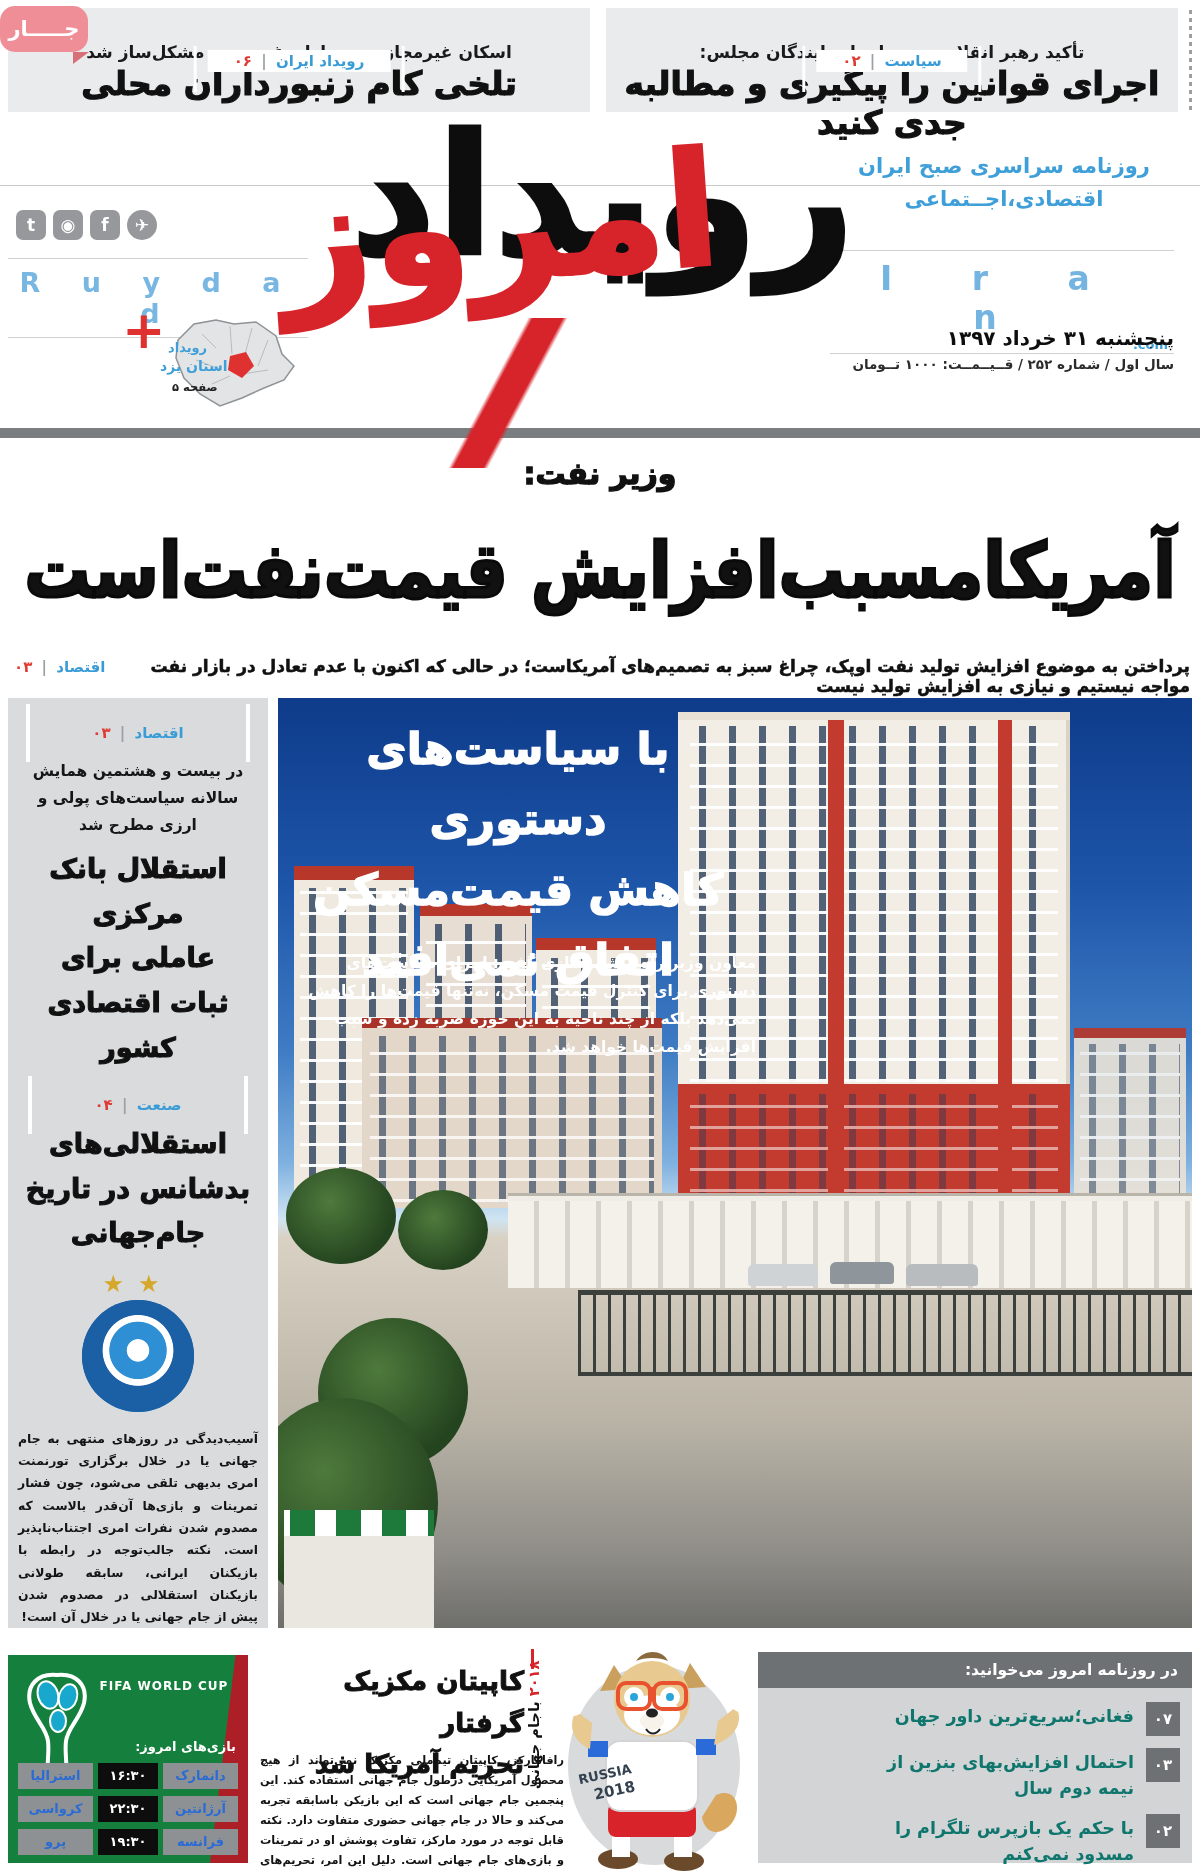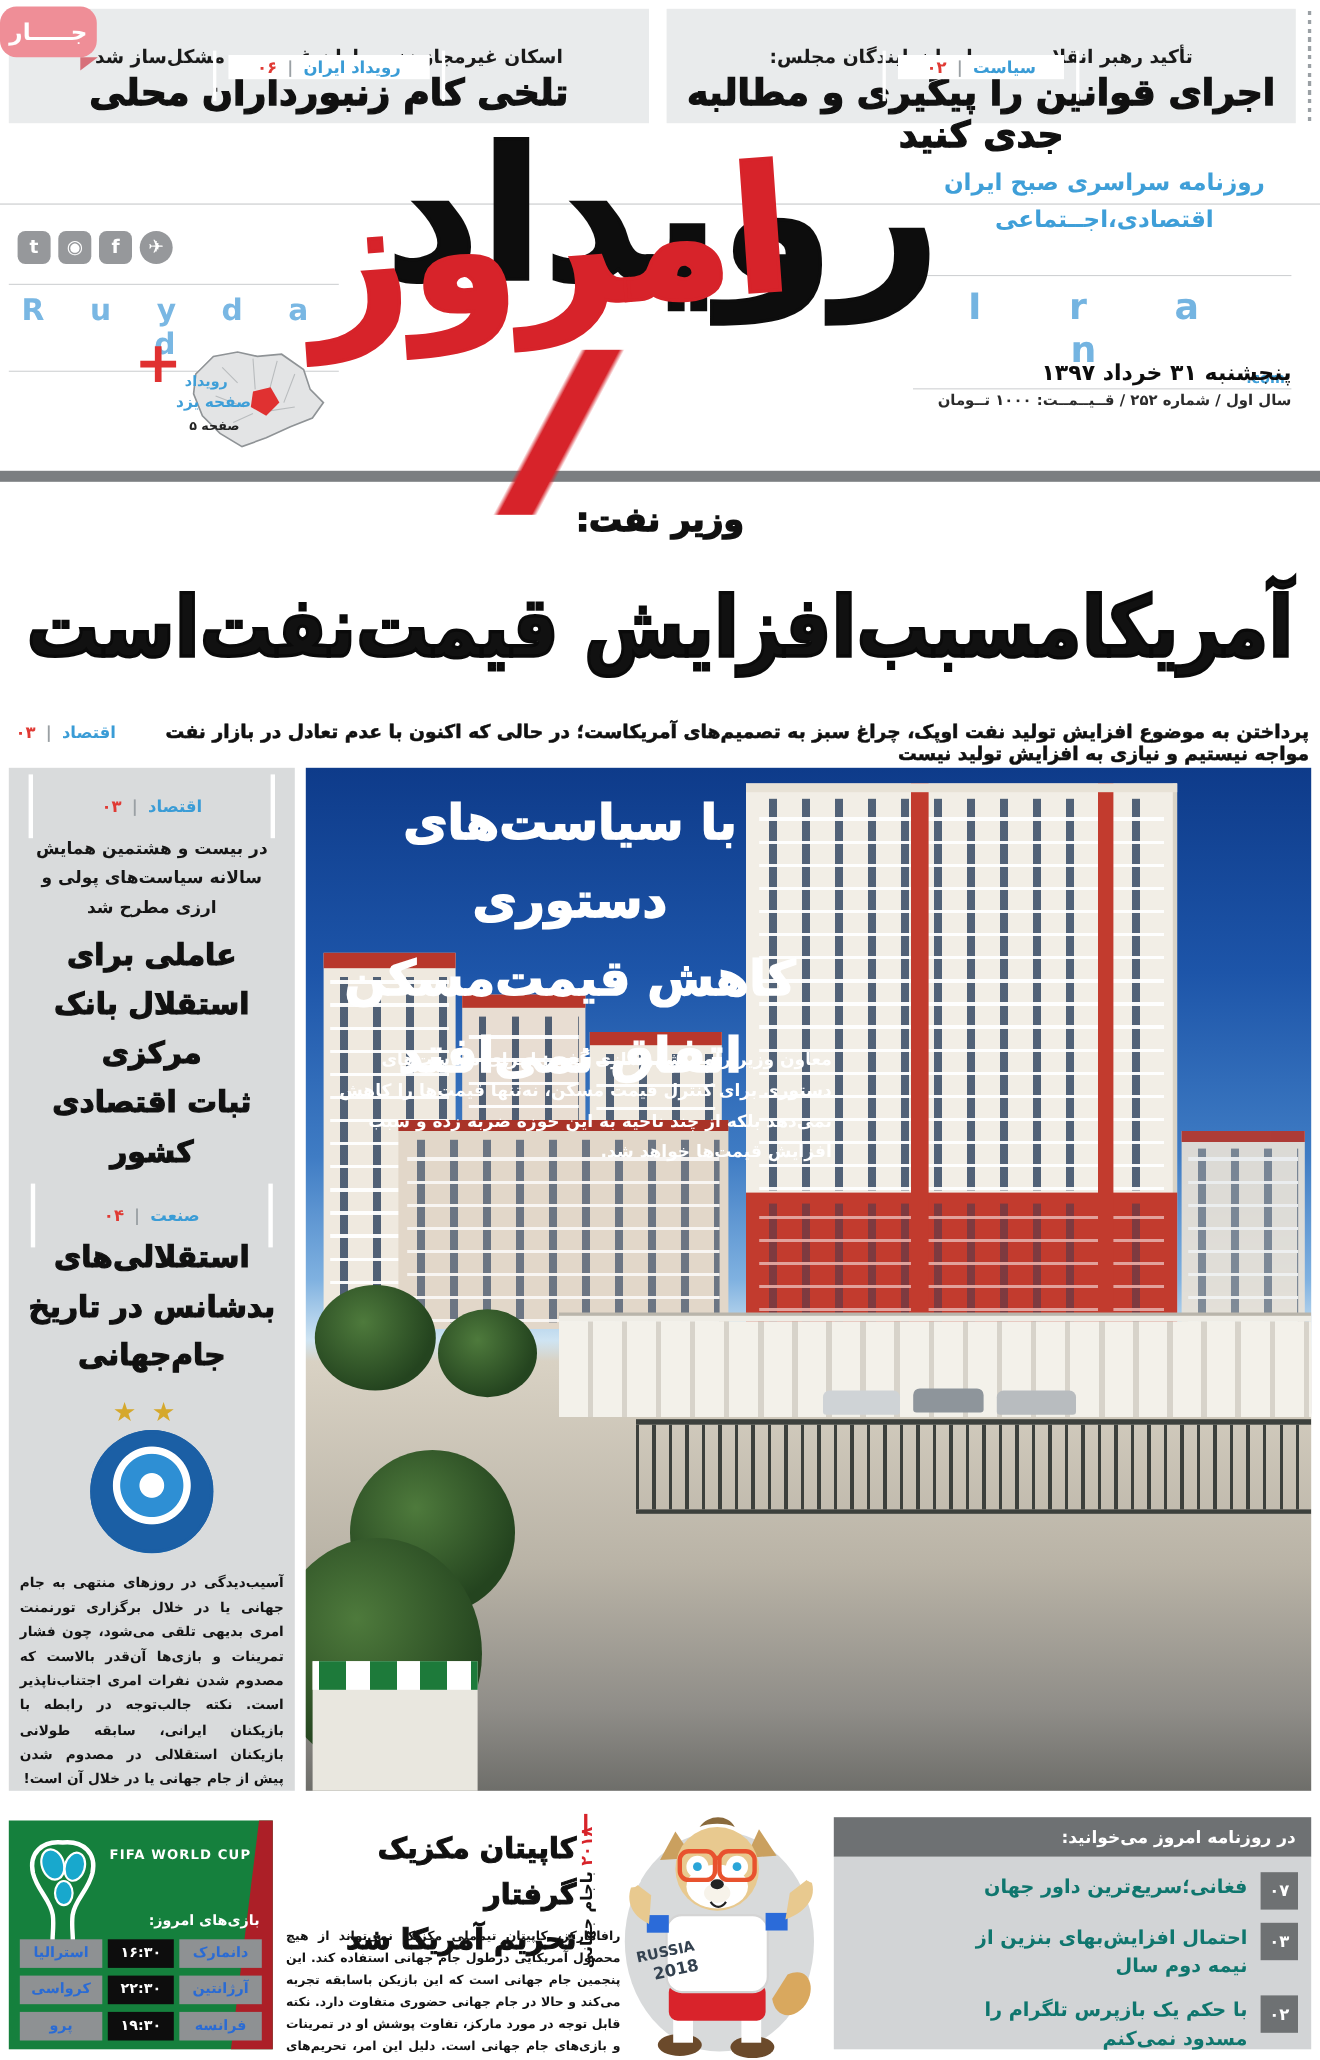--- a/index.html
+++ b/index.html
@@ -223,21 +223,21 @@
   <div class="ruydad-row">R u y d a d</div>
 
   <div class="map-zone">
     <svg width="128" height="100" viewBox="0 0 128 100">
       <path d="M6,26 L22,10 L44,6 L62,10 L84,8 L104,22 L110,40 L122,52 L112,66 L92,74 L70,84 L48,92 L28,80 L12,64 L4,44 Z" fill="#e3e4e5" stroke="#8f9396" stroke-width="1.5"></path>
       <path d="M30,20 L44,34 M58,12 L60,40 M80,14 L72,44 M96,26 L86,52 M24,46 L50,56 M70,60 L96,56 M40,70 L58,62" stroke="#b9bcbe" stroke-width="1"></path>
       <polygon points="58,42 74,38 82,52 70,64 56,56" fill="#e03131"></polygon>
     </svg>
     <div class="map-plus">+</div>
     <div class="map-lbl1">رویداد</div>
-    <div class="map-lbl2">صفحه یزد</div>
+    <div class="map-lbl2">استان یزد</div>
     <div class="map-lbl3">صفحه ۵</div>
   </div>
 
   <div class="thick-rule"></div>
 
   <div class="lead-kicker">وزیر نفت:</div>
   <div class="lead-headline">آمریکامسبب‌افزایش قیمت‌نفت‌است</div>
   <div class="lead-deck-row">
     <div class="lead-deck">پرداختن به موضوع افزایش تولید نفت اوپک، چراغ سبز به تصمیم‌های آمریکاست؛ در حالی که اکنون با عدم تعادل در بازار نفت مواجه نیستیم و نیازی به افزایش تولید نیست</div>
     <div class="lead-deck-tag">
@@ -249,22 +249,22 @@
 
   <div class="sidebar">
 
     <div class="side-tag">
       <span class="sec-label">اقتصاد</span>
       <span class="sec-sep">|</span>
       <span class="sec-page">۰۳</span>
     </div>
     <div class="side-kicker">در بیست و هشتمین همایش سالانه سیاست‌های پولی و ارزی مطرح شد</div>
     <div class="side-headline">
+      <div>استقلال بانک مرکزی</div>
       <div>عاملی برای</div>
-      <div>استقلال بانک مرکزی</div>
       <div>ثبات اقتصادی کشور</div>
     </div>
 
     <div class="side-tag">
       <span class="sec-label">صنعت</span>
       <span class="sec-sep">|</span>
       <span class="sec-page">۰۴</span>
     </div>
     <div class="side-headline">
       <div>استقلالی‌های</div>

